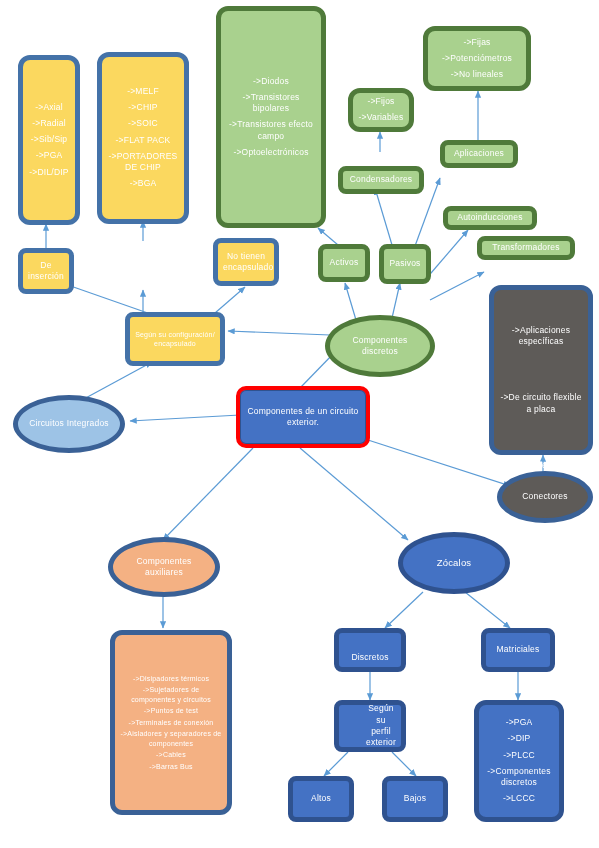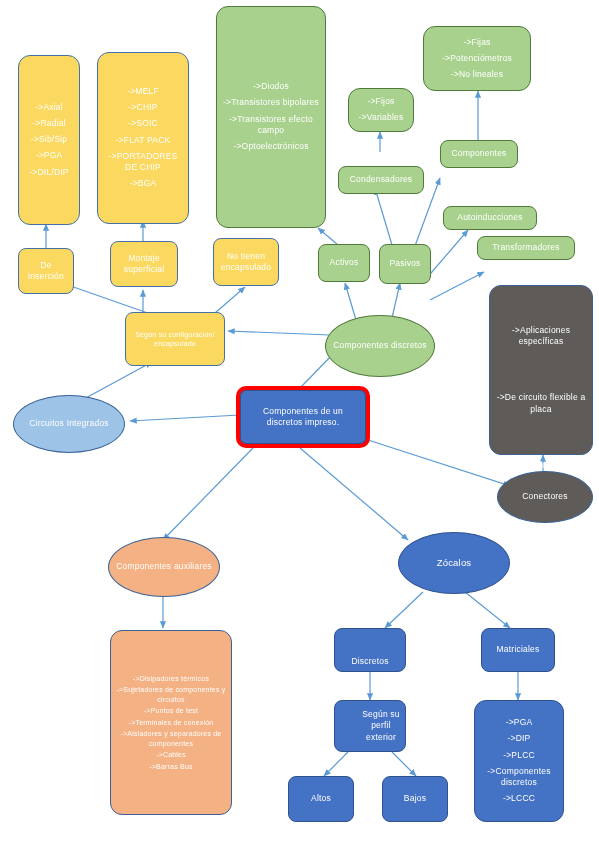--- a/index.html
+++ b/index.html
@@ -27,21 +27,21 @@
   }
   .node {
     position: absolute;
     box-sizing: border-box;
     display: flex;
     flex-direction: column;
     align-items: center;
     justify-content: center;
     text-align: center;
     color: #ffffff;
-    border: 1px solid #6d28d9;
+    border: 5px solid #6d28d9;
     line-height: 1.35;
     letter-spacing: 0.2px;
     z-index: 3;
   }
   .rect { border-radius: 8px; }
   .rect-lg { border-radius: 12px; }
   .ellipse { border-radius: 50%; }
   .yellow { background: #FBD85F; border-color: #4472A8; }
   .green  { background: #A9D18E; border-color: #4F7A3A; }
   .blue   { background: #4472C4; border-color: #2F528F; }
@@ -145,21 +145,21 @@
     <span class="line">-&gt;Potenciómetros</span>
     <span class="line">-&gt;No lineales</span>
   </div>
 
   <div class="node rect-lg green sz-85 pad" style="left:348px; top:88px; width:66px; height:44px;">
     <span class="line">-&gt;Fijos</span>
     <span class="line">-&gt;Variables</span>
   </div>
 
   <div class="node rect green sz-85 pad" style="left:440px; top:140px; width:78px; height:28px;">
-    <span class="line">Componentes</span>
+    <span class="line">Aplicaciones</span>
   </div>
 
   <div class="node rect green sz-85 pad" style="left:338px; top:166px; width:86px; height:28px;">
     <span class="line">Condensadores</span>
   </div>
 
   <div class="node rect green sz-85 pad" style="left:443px; top:206px; width:94px; height:24px;">
     <span class="line">Autoinducciones</span>
   </div>
 
@@ -172,42 +172,39 @@
   </div>
 
   <div class="node rect green sz-85 pad" style="left:379px; top:244px; width:52px; height:40px;">
     <span class="line">Pasivos</span>
   </div>
 
   <div class="node rect yellow sz-85 pad" style="left:18px; top:248px; width:56px; height:46px;">
     <span class="line">De inserción</span>
   </div>
 
-  <div class="node rect yellow sz-85 pad" style="left:110px; top:241px; width:68px; height:46px;">
-    <span class="line">Montaje superficial</span>
-  </div>
 
   <div class="node rect yellow sz-85 pad" style="left:213px; top:238px; width:66px; height:48px;">
     <span class="line">No tienen encapsulado</span>
   </div>
 
   <div class="node ellipse green sz-85 pad" style="left:325px; top:315px; width:110px; height:62px;">
     <span class="line">Componentes discretos</span>
   </div>
 
   <div class="node rect yellow sz-7 pad" style="left:125px; top:312px; width:100px; height:54px;">
     <span class="line">Según su configuración/ encapsulado</span>
   </div>
 
   <div class="node ellipse lightblue sz-85 pad" style="left:13px; top:395px; width:112px; height:58px;">
     <span class="line">Circuitos Integrados</span>
   </div>
 
   <div class="node blue highlight sz-85 pad" style="left:236px; top:386px; width:134px; height:62px;">
-    <span class="line">Componentes de un discretos impreso.</span>
+    <span class="line">Componentes de un circuito exterior.</span>
   </div>
 
   <div class="node rect-lg gray sz-85 pad" style="left:489px; top:285px; width:104px; height:170px;">
     <span class="line">-&gt;De placa a placa</span>
     <span class="line">-&gt;Aplicaciones específicas</span>
     <span class="line">-&gt;De circuito flexible a placa</span>
     <span class="line">-&gt;De cable a placa</span>
   </div>
 
   <div class="node ellipse gray sz-85 pad" style="left:497px; top:471px; width:96px; height:52px;">

